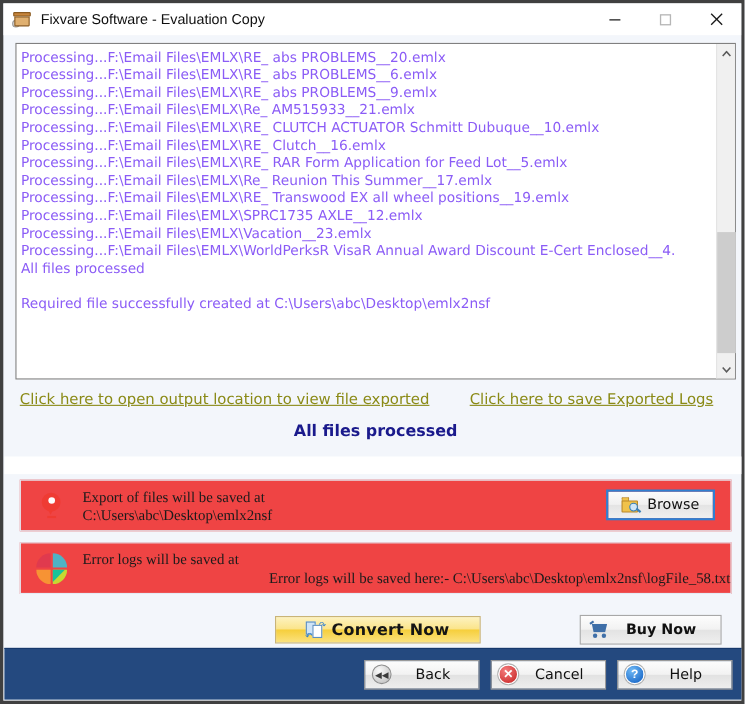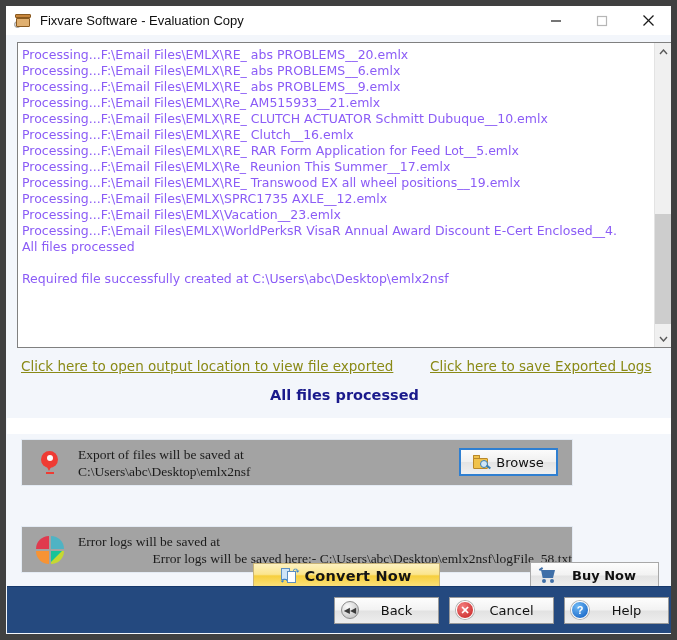--- a/index.html
+++ b/index.html
@@ -7,21 +7,21 @@
     margin: 0; padding: 0;
     width: 677px; height: 640px;
     background: #ffffff;
     font-family: "Liberation Sans", sans-serif;
     overflow: hidden;
   }
   #app {
     position: relative;
     width: 677px; height: 640px;
     background: #f3f6fb;
-    border: 6px solid #404040;
+    border: 3px solid #404040;
     overflow: hidden;
   }
 
   
   #titlebar {
     height: 29px;
     background: #ffffff;
     display: flex;
     align-items: center;
     position: relative;
@@ -146,28 +146,28 @@
     position: absolute;
     left: 1px; top: 412px;
     width: 675px; height: 16px;
     background: #ffffff;
   }
 
   
   .panel {
     position: absolute;
     left: 15px;
-    width: 552px;
-    background: #a3a3a3;
+    width: 647px;
+    background: #ef4444;
     border: 1px solid #e4ebf4;
     display: flex;
     align-items: center;
   }
   #panel-export { top: 433px; height: 47px; }
-  #panel-logs   { top: 520px; height: 47px; }
+  #panel-logs   { top: 490px; height: 47px; }
 
   .panel-icon {
     width: 56px;
     flex: none;
     display: flex; align-items: center; justify-content: center;
   }
   .panel-text {
     flex: 1;
     font-family: "Liberation Serif", serif;
     font-size: 13.5px;

